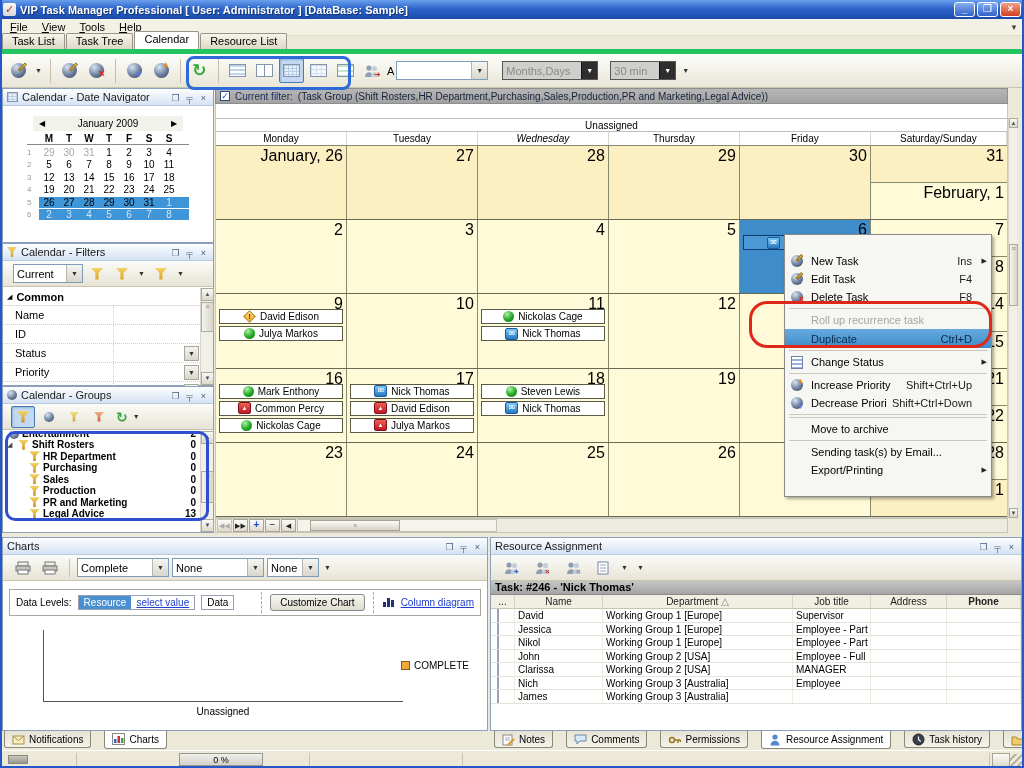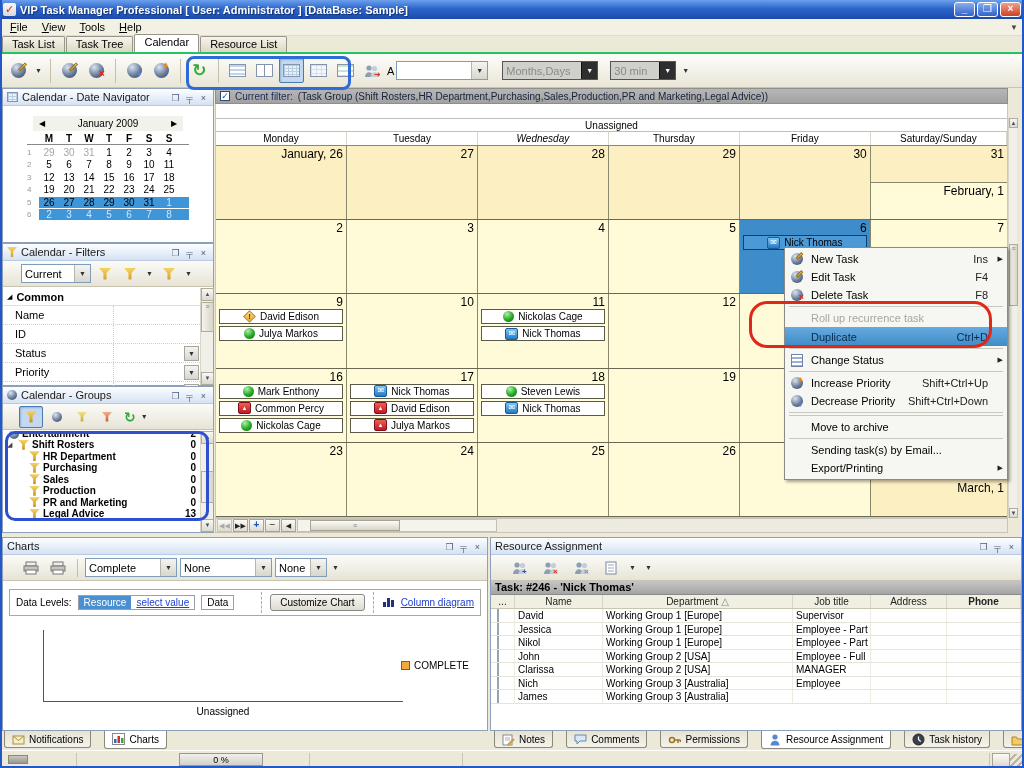--- a/index.html
+++ b/index.html
@@ -8,21 +8,21 @@
 
 .titlebar{position:absolute;left:0;top:0;right:0;height:19px;background:linear-gradient(180deg,#6AA0EC 0%,#2E66CC 45%,#1C4AAC 100%);display:flex;align-items:center;padding:0 3px;color:#fff;font-weight:bold;text-shadow:1px 1px 1px #10306A;font-size:11px}
 .win-ico{width:13px;height:13px;background:linear-gradient(180deg,#F8F8F8,#D8D8D8);border-radius:2px;color:#D02818;font-size:11px;line-height:12px;text-align:center;margin-right:4px;font-weight:bold;text-shadow:none}
 .winbtns{margin-left:auto;display:flex;gap:2px}
 .wbtn{width:21px;height:15px;border:1px solid #fff;border-radius:3px;background:linear-gradient(180deg,#86AEF0,#3362C8);color:#fff;font-size:10px;line-height:12px;text-align:center;font-weight:bold;text-shadow:none}
 .wbtn.close{background:linear-gradient(180deg,#F0A088,#D04024)}
 
 .menubar{position:absolute;left:0;top:19px;right:0;height:17px;background:#F3F1E4;border-bottom:1px solid #E2DEC8;display:flex;align-items:center;padding-left:3px}
 .menu-item{padding:1px 7px}
 .menu-ovf{margin-left:auto;margin-right:6px;font-size:8px;color:#444}
-.tabbar{position:absolute;left:0;top:36px;right:0;height:18px;background:#ECE9D8;border-bottom:2px solid #22c55e;display:flex;align-items:flex-end;padding-left:2px}
+.tabbar{position:absolute;left:0;top:36px;right:0;height:18px;background:#ECE9D8;border-bottom:5px solid #22c55e;display:flex;align-items:flex-end;padding-left:2px}
 .ttab{height:16px;line-height:15px;padding:0 9px;border:1px solid #98948A;border-bottom:none;border-radius:2px 2px 0 0;background:linear-gradient(180deg,#F6F4EC,#DCD8C4);margin-right:1px;font-size:11px}
 .ttab.active{height:18px;background:#fff;position:relative;z-index:2}
 .toolbar{position:absolute;left:0;top:54px;right:0;height:34px;background:linear-gradient(180deg,#FDFDFB,#E9E6D6);border-bottom:1px solid #C8C4B0;display:flex;align-items:center;padding-left:6px;gap:2px}
 .tbtn{width:25px;height:25px;border:1px solid transparent;border-radius:2px;display:flex;align-items:center;justify-content:center;position:relative}
 .tbtn.pressed{border:1px solid #4A7AB0;background:#C4D9F1;box-shadow:inset 1px 1px 2px #8FB2D8}
 .tsep{width:1px;height:24px;background:#C4C0AC;margin:0 4px}
 .sphere{width:15px;height:15px;border-radius:50%;background:radial-gradient(circle at 35% 28%,#D9E4F2,#6C7E9C 55%,#2C3A54);position:relative}
 .badge{position:absolute;font-weight:bold;line-height:1}
 .b-pencil{width:3px;height:10px;background:linear-gradient(180deg,#F8D860,#D89820);transform:rotate(45deg);right:2px;top:-1px;border:1px solid #9A7010}
 .b-x{color:#E02818;font-size:11px;right:-1px;bottom:-1px}
@@ -39,21 +39,21 @@
 .combo{height:19px;border:1px solid #7F9DB9;background:#fff;display:flex;align-items:center;font-size:11px}
 .combo .cval{flex:1;padding:0 3px;overflow:hidden;white-space:nowrap}
 .combo .cbtn{width:16px;height:100%;background:linear-gradient(180deg,#F4F4F2,#D8D6CC);border-left:1px solid #B8B6AC;text-align:center;font-size:7px;line-height:17px;color:#333}
 .combo.dark{border:1px solid #555;background:#CFCFCB;color:#8A8A86}
 .combo.dark .cbtn{background:#2E2E2E;color:#fff;border-left:1px solid #111}
 
 .panel{position:absolute;border:1px solid #8CA0BC;background:#fff}
 .phead{height:17px;background:linear-gradient(180deg,#FDFEFF,#D5E2F3);border-bottom:1px solid #B9C9DF;display:flex;align-items:center;padding:0 4px;gap:4px;font-size:11px;color:#1A1A1A}
 .phicons{margin-left:auto;display:flex;gap:3px;align-items:center}
 .phi{width:11px;height:11px;font-size:9px;line-height:10px;text-align:center;color:#4A5A78;border:1px solid transparent}
-.ptool{height:26px;background:linear-gradient(180deg,#FBFBF8,#E7E4D6);border-bottom:1px solid #C8C4B0;display:flex;align-items:center;padding-left:16px;gap:3px}
+.ptool{height:26px;background:linear-gradient(180deg,#FBFBF8,#E7E4D6);border-bottom:1px solid #C8C4B0;display:flex;align-items:center;padding-left:8px;gap:3px}
 
 #dn-body{position:absolute;left:0;top:17px;right:0;bottom:0;background:#fff}
 .dn-nav{display:flex;align-items:center;width:150px;margin:10px auto 0;background:#F2F2EC;height:15px;font-size:10px}
 .dn-nav .arr{width:18px;text-align:center;font-size:8px}
 .dn-nav .mon{flex:1;text-align:center}
 .dn-dow{display:flex;width:162px;margin:2px auto 0;border-bottom:1px solid #888;font-size:10px;font-weight:bold}
 .dn-dow span{width:20px;text-align:center}
 .dn-dow .wnsp{width:12px}
 #dn-weeks{width:162px;margin:1px auto 0}
 .dn-week{display:flex;height:12.5px;align-items:center;font-size:10px}
@@ -87,42 +87,42 @@
 #filterbar{position:absolute;left:215px;top:88px;width:793px;height:16px;background:linear-gradient(180deg,#B6B6B6,#A2A2A2);border:1px solid #8E8E8E;display:flex;align-items:center;padding:0 4px;gap:5px;color:#1A2A5A;font-size:10px}
 .chk{width:10px;height:10px;background:#fff;border:1px solid #2A4A7A;color:#1A50B0;font-size:9px;line-height:9px;text-align:center;font-weight:bold}
 #calwrap{position:absolute;left:215px;top:104px;width:793px;height:414px;background:#fff;border:1px solid #C8C8C0;border-top:none}
 #cal-gh{position:absolute;left:0;top:14px;right:0;height:14px;border-top:1px solid #C0C0B8;border-bottom:1px solid #C0C0B8;text-align:center;font-size:10px;line-height:13px}
 #cal-dh{position:absolute;left:0;top:28px;right:0;height:14px;border-bottom:1px solid #88886C;display:grid;grid-template-columns:repeat(5,1fr) 1.04fr;font-size:10px;text-align:center;line-height:13px}
 #cal-weeks{position:absolute;left:0;top:42px;right:0;bottom:0;display:flex;flex-direction:column}
 .cweek{flex:1;display:grid;grid-template-columns:repeat(5,1fr) 1.04fr;border-bottom:1px solid #6A6A54}
 .ccell{border-right:1px solid #88886C;background:#FFFBD9;overflow:hidden;position:relative}
 .ccell.jan{background:#FCEFC2}
 .ccell.selected{background:#3E8CCA}
-.cnum{text-align:right;padding:1px 3px 0 0;font-size:12px;height:14px}
+.cnum{text-align:right;padding:1px 3px 0 0;font-size:16px;height:14px}
 .ctask{height:15px;border:1px solid #5A5A46;background:#fff;margin:1px 3px 2px;display:flex;align-items:center;justify-content:center;gap:4px;font-size:10px;white-space:nowrap;overflow:hidden}
 .ctask.tsel{background:#4C99D6;border-color:#0E3E6E}
 .satsun{display:flex;flex-direction:column;border-right:none}
 .sshalf{flex:1;background:#FFFBD9;border-bottom:1px solid #88886C;overflow:hidden}
 .sshalf:last-child{border-bottom:none}
 .sshalf.jan{background:#FCEFC2}
 .ticon{flex:none;display:inline-block}
 .ti-green{width:11px;height:11px;border-radius:50%;background:radial-gradient(circle at 35% 28%,#B0F0A8,#22A822 55%,#0C6E0C)}
 .ti-envelope{width:13px;height:12px;border-radius:2px;background:linear-gradient(180deg,#7CC8F4,#2678C2);border:1px solid #1A5A9A;color:#fff;font-size:8px;line-height:10px;text-align:center}
 .ti-redup{width:13px;height:12px;border-radius:2px;background:linear-gradient(180deg,#F06050,#C01828);border:1px solid #801018;color:#fff;font-size:6px;line-height:10px;text-align:center}
 .ti-warn{width:13px;height:12px;position:relative}
 .ti-warn i{position:absolute;left:2px;top:1px;width:9px;height:9px;background:linear-gradient(135deg,#FFE080,#EFA81E);border:1px solid #B87808;transform:rotate(45deg)}
 .ti-warn b{position:absolute;left:0;top:0;width:13px;text-align:center;font-size:8px;color:#503800;line-height:12px;font-style:normal}
 #calnav{position:absolute;left:215px;top:518px;width:793px;height:15px;background:#EDEAE0;border:1px solid #C8C5B8;display:flex;align-items:center;gap:1px;padding-left:1px}
 .nbtn{height:13px;min-width:15px;border:1px solid #A8A494;background:linear-gradient(180deg,#FBFBF8,#DEDACC);font-size:7px;text-align:center;line-height:11px;color:#222}
 .nbtn.blue{color:#2050C0;font-size:10px;font-weight:bold;line-height:10px}
 .nbtn.gray{color:#AAA;border-color:#C8C4B4}
 .ntrack{width:200px;height:13px;background:#F4F3EC;border:1px solid #C4C0B0;position:relative}
 .nthumb{position:absolute;left:12px;top:0;width:90px;height:11px;background:linear-gradient(180deg,#FBFBF8,#D8D4C6);border:1px solid #A8A494;font-size:7px;color:#888;text-align:center;line-height:10px}
 
-#ctx{position:absolute;left:784px;top:247px;width:224px;background:#F6F6F2;border:1px solid #8A8A8A;box-shadow:2px 2px 3px rgba(0,0,0,.35);z-index:40;padding:2px 0}
+#ctx{position:absolute;left:784px;top:234px;width:208px;background:#F6F6F2;border:1px solid #8A8A8A;box-shadow:2px 2px 3px rgba(0,0,0,.35);z-index:40;padding:17px 0}
 .mi{height:18px;display:flex;align-items:center;padding:0 4px 0 3px;gap:5px;font-size:11px;white-space:nowrap}
 .mi .micon{width:18px;height:15px;flex:none;display:flex;align-items:center;justify-content:center;position:relative}
 .mi .mlabel{flex:1;overflow:hidden}
 .mi .msc{color:#222;margin-right:2px}
 .mi .msub{width:8px;font-size:7px;color:#222;text-align:right}
 .mi.hl{background:linear-gradient(180deg,#66AADF,#3E8CC8);color:#0A2A50;height:19px}
 .mi.hl .msc{color:#0A2A50}
 .mi.dis{color:#A8A8A0}
 .msep{height:1px;background:#C8C8C0;margin:2px 4px}
 .sphere-s{width:12px;height:12px;border-radius:50%;background:radial-gradient(circle at 35% 28%,#D9E4F2,#6C7E9C 55%,#2C3A54);position:relative}

